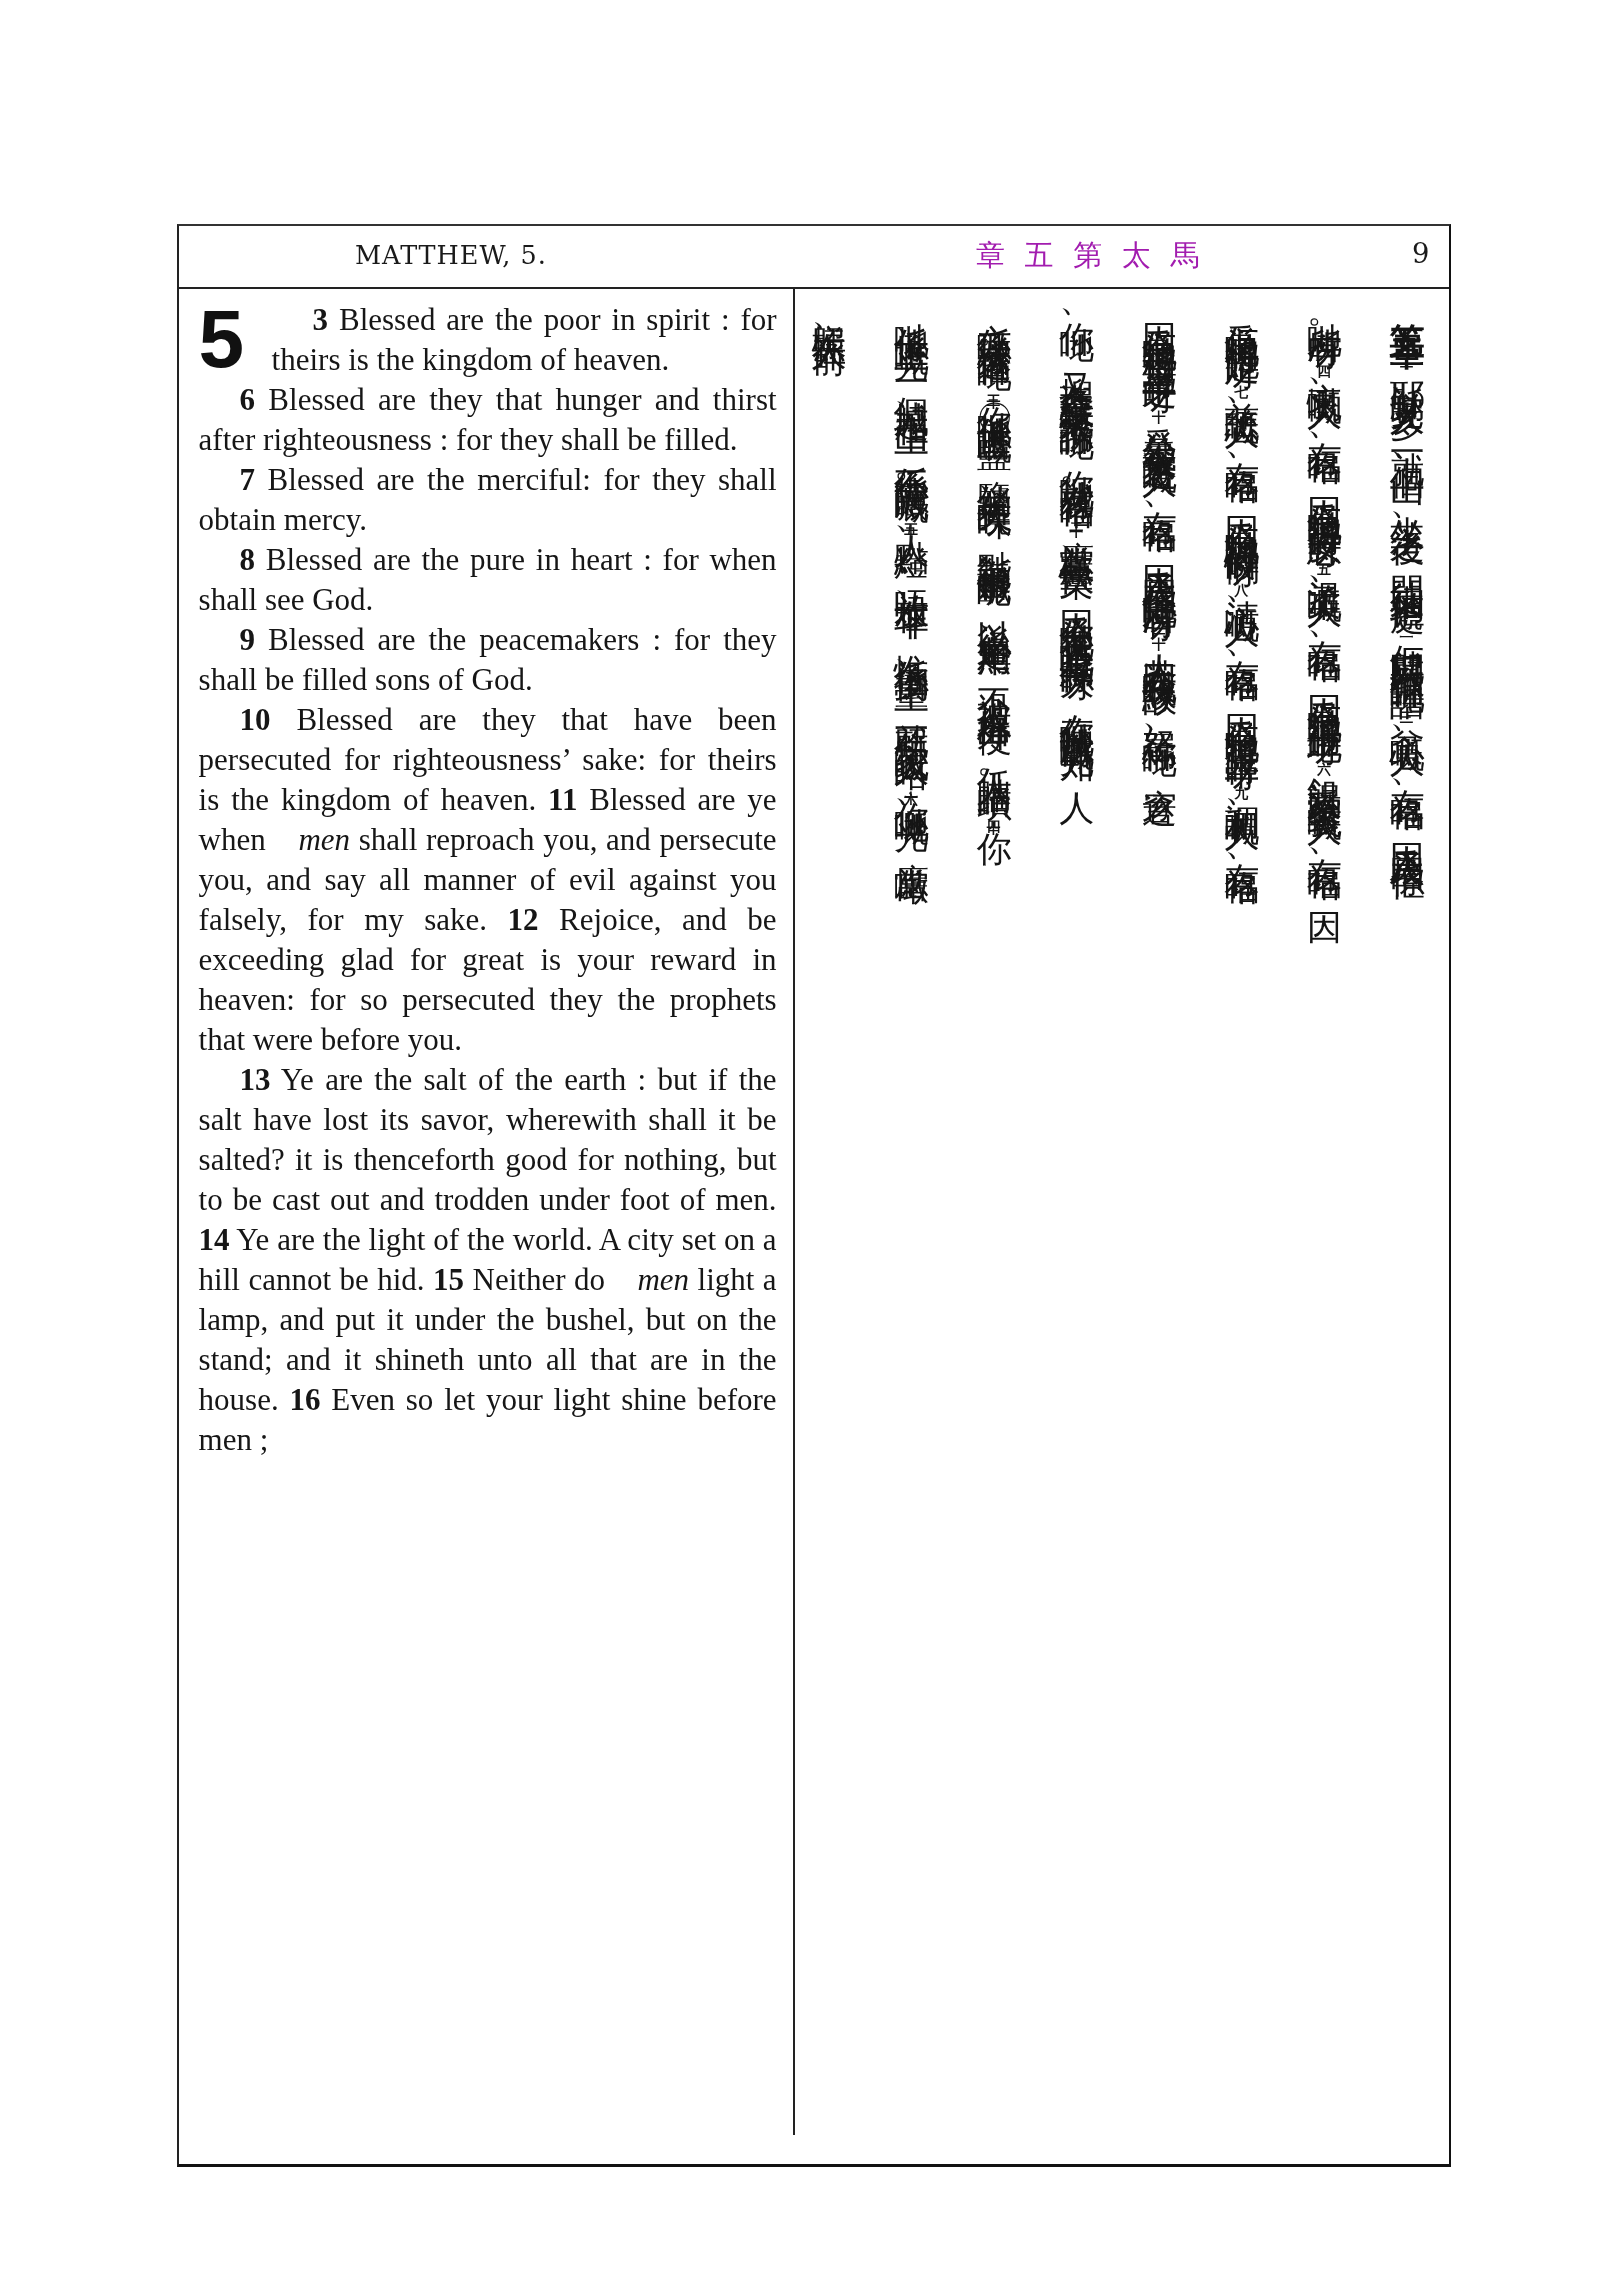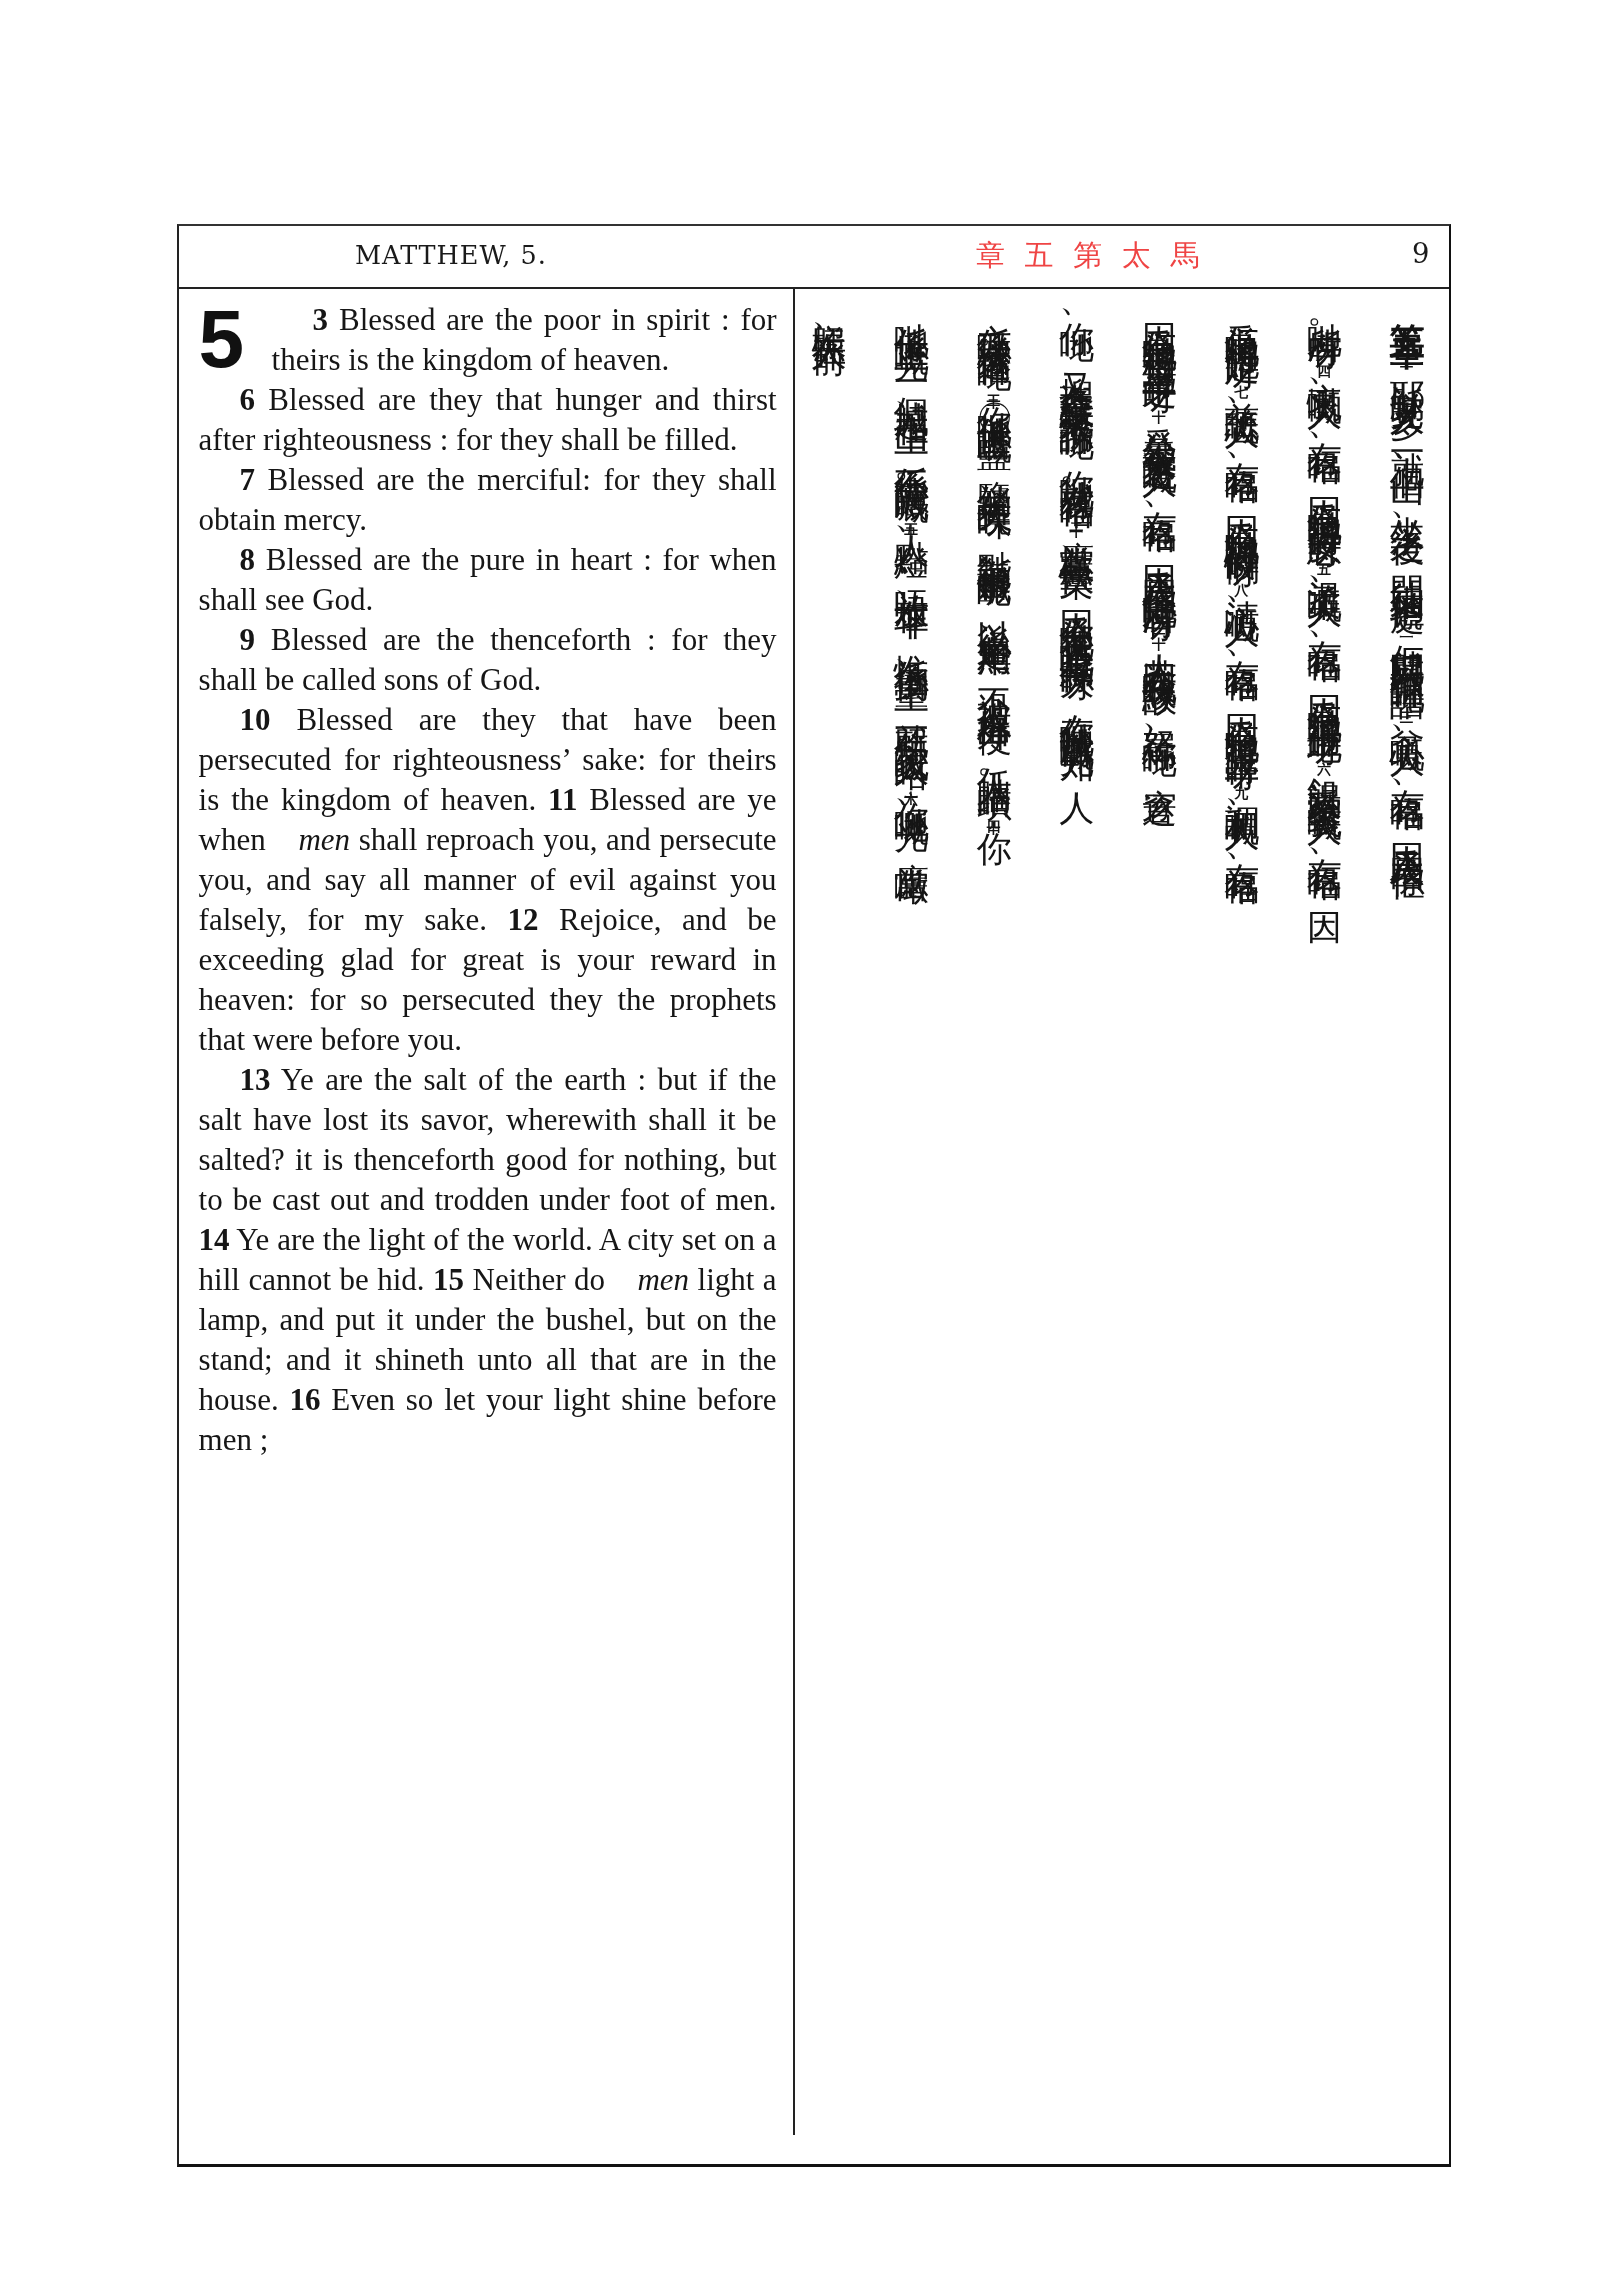--- a/index.html
+++ b/index.html
@@ -14,21 +14,21 @@
     .header {
       position: absolute; left: 0; top: 0; right: 0; height: 61px;
       border-bottom: 2.9px solid #222;
     }
     .header-en {
       position: absolute; left: 176px; top: 13.7px;
       font-family: "DejaVu Serif", serif; font-size: 25.5px; letter-spacing: 1px; color: #1a1a1a;
     }
     .header-zh {
       position: absolute; left: 797px; top: 9.8px;
-      font-family: Liberation Serif, serif; font-size: 29px; letter-spacing: 19.6px; color: #ef4444;
+      font-family: Liberation Serif, serif; font-size: 29px; letter-spacing: 19.6px; color: #a21caf;
     }
     .header-page {
       position: absolute; right: 19.6px; top: 11.8px;
       font-family: "DejaVu Serif", serif; font-size: 27.4px; color: #1a1a1a;
     }
     .divider {
       position: absolute; left: 614px; top: 61px; bottom: 29px; width: 2px; background: #222;
     }
     .english {
       position: absolute; left: 19.6px; top: 74px; width: 578px;
@@ -69,21 +69,21 @@
     <span class="header-page">9</span>
   </div>
 
   <div class="english">
     <span class="chapter-num">5</span>
     <div id="en-paras">
         <p class="indent"><span class="vn">3</span><span> Blessed are the poor in spirit : for theirs is the kingdom of heaven.</span></p>
         <p class="indent"><span class="vn">6</span><span> Blessed are they that hunger and thirst after righteousness : for they shall be filled.</span></p>
         <p class="indent"><span class="vn">7</span><span> Blessed are the merciful: for they shall obtain mercy.</span></p>
         <p class="indent"><span class="vn">8</span><span> Blessed are the pure in heart : for when shall see God.</span></p>
-        <p class="indent"><span class="vn">9</span><span> Blessed are the thenceforth : for they shall be called sons of God.</span></p>
+        <p class="indent"><span class="vn">9</span><span> Blessed are the peacemakers : for they shall be filled sons of God.</span></p>
         <p class="indent"><span class="vn">10</span><span> Blessed are they that have been persecuted for righteousness’ sake: for theirs is the kingdom of heaven.  </span><span class="vn">11</span><span> Blessed are ye when </span><em>men</em><span> shall reproach you, and persecute you, and say all manner of evil against you falsely, for my sake.  </span><span class="vn">12</span><span> Rejoice, and be exceeding glad for great is your reward in heaven: for so persecuted they the prophets that were before you.</span></p>
         <p class="indent"><span class="vn">13</span><span> Ye are the salt of the earth : but if the salt have lost its savor, wherewith shall it be salted? it is thenceforth good for nothing, but to be cast out and trodden under foot of men.  </span><span class="vn">14</span><span> Ye are the light of the world.  A city set on a hill cannot be hid.  </span><span class="vn">15</span><span> Neither do </span><em>men</em><span> light a lamp, and put it under the bushel, but on the stand; and it shineth unto all that are in the house.  </span><span class="vn">16</span><span> Even so let your light shine before men ;</span></p>
       </div>
   </div>
 
   <div class="divider"></div>
 
   <div class="chinese" id="zh-cols">
       <div class="zh-col"><span class="title">第五章</span><span class="gap"></span><span>耶</span><span class="vnum">一</span><span>穌睇見人多、就上一個山、坐落之後、門徒來到佢處。</span><span class="vnum">二</span><span>佢就開口教訓佢哋話、</span><span class="vnum">三</span><span>貧心嘅人、有福咯、因爲天國係佢</span></div>
       <div class="zh-col"><span>哋所有呀。</span><span class="vnum">四</span><span>哀慟嘅人、有福咯、因爲佢哋將得安慰呀。</span><span class="vnum">五</span><span>溫柔嘅人、有福咯、因爲佢哋將得土地呀。</span><span class="vnum">六</span><span>飢渴愛慕公義嘅人、有福咯、因</span></div>

